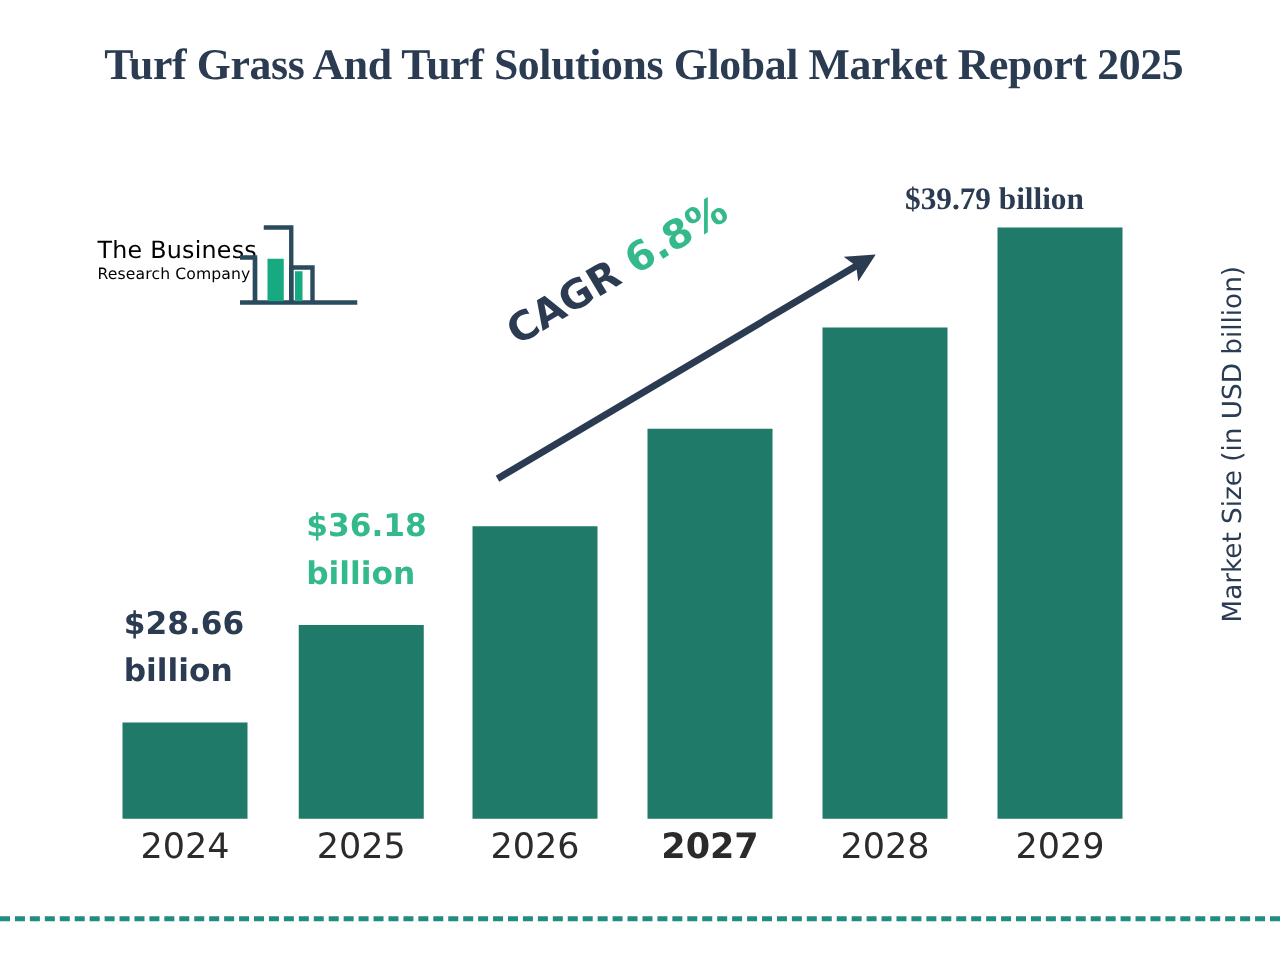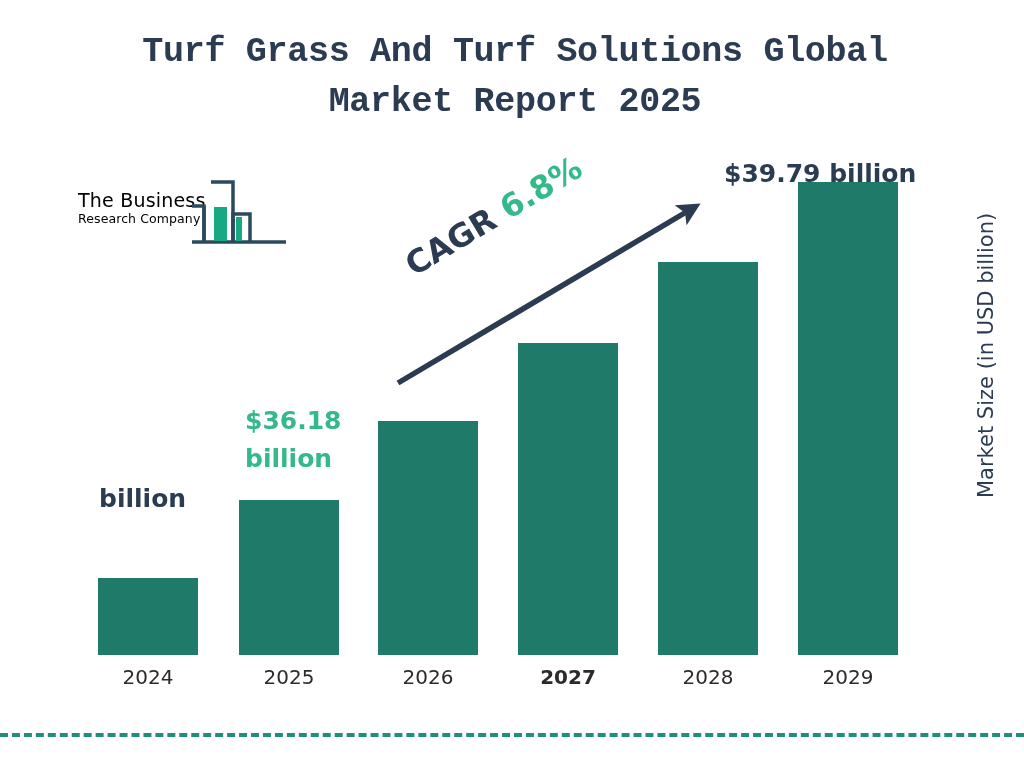--- a/index.html
+++ b/index.html
@@ -22,21 +22,21 @@
     height: 768px;
   }
 
   
   #chart-title {
     position: absolute;
     left: 70px;
     top: 27px;
     width: 890px;
     text-align: center;
-    font-family: Liberation Mono, monospace;
+    font-family: Liberation Serif, serif;
     font-weight: bold;
     font-size: 35px;
     line-height: 50px;
     color: #2a3b52;
     letter-spacing: -0.3px;
   }
 
   
   #logo {
     position: absolute;
@@ -76,40 +76,40 @@
   
   .bar {
     position: absolute;
     background: #1f7a6a;
   }
   .xtick {
     position: absolute;
     top: 662px;
     text-align: center;
     font-family: "DejaVu Sans", sans-serif;
-    font-size: 20px;
+    font-size: 28px;
     line-height: 30px;
     color: #2b2b2b;
   }
 
   
   .value-label {
     position: absolute;
     font-family: "DejaVu Sans", sans-serif;
     font-weight: bold;
     font-size: 25px;
     line-height: 38px;
     color: #2a3b52;
   }
   .value-label.accent {
     color: #33b98a;
   }
   #label-2024 { left: 99px;  top: 480px; width: 130px; }
   #label-2025 { left: 245px; top: 402px; width: 130px; color: #33b98a; }
-  #label-2029 { left: 724px; top: 155px; width: 250px; white-space: nowrap; }
+  #label-2029 { left: 724px; top: 141px; width: 250px; white-space: nowrap; font-family: Liberation Serif, serif; }
 
   
   #y-axis-label {
     position: absolute;
     left: 846px;
     top: 345px;
     width: 280px;
     transform: rotate(-90deg);
     transform-origin: center center;
     text-align: center;
@@ -193,20 +193,21 @@
   <div class="bar" style="left:798px; top:182px; width:100px; height:473px;"></div>
 
   <div class="xtick" style="left:98px;  width:100px;">2024</div>
   <div class="xtick" style="left:239px; width:100px;">2025</div>
   <div class="xtick" style="left:378px; width:100px;">2026</div>
   <div class="xtick" style="left:518px; width:100px;font-weight:bold;">2027</div>
   <div class="xtick" style="left:658px; width:100px;">2028</div>
   <div class="xtick" style="left:798px; width:100px;">2029</div>
 
   <div class="value-label" id="label-2024">
+    <div>$28.66</div>
     <div>billion</div>
   </div>
   <div class="value-label accent" id="label-2025">
     <div>$36.18</div>
     <div>billion</div>
   </div>
   <div class="value-label" id="label-2029">$39.79 billion</div>
 
   <div id="y-axis-label">Market Size (in USD billion)</div>
 

